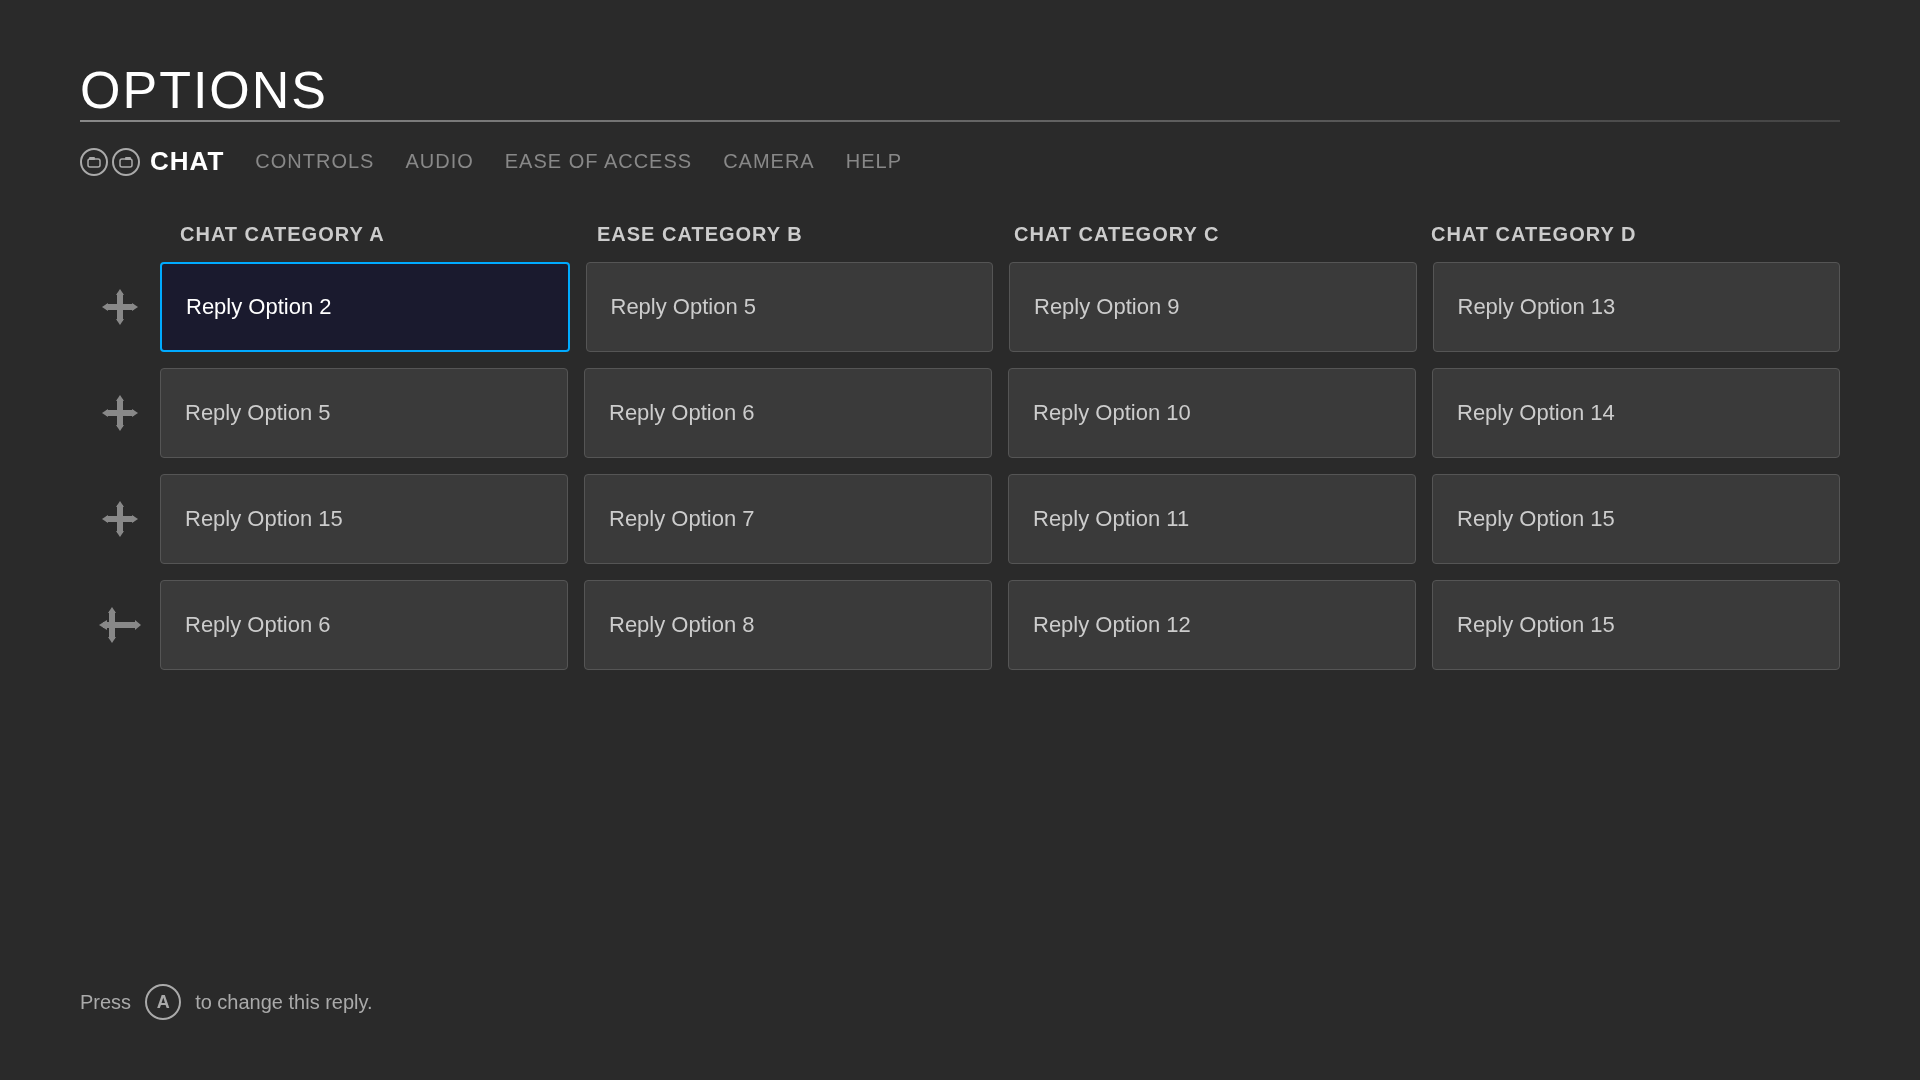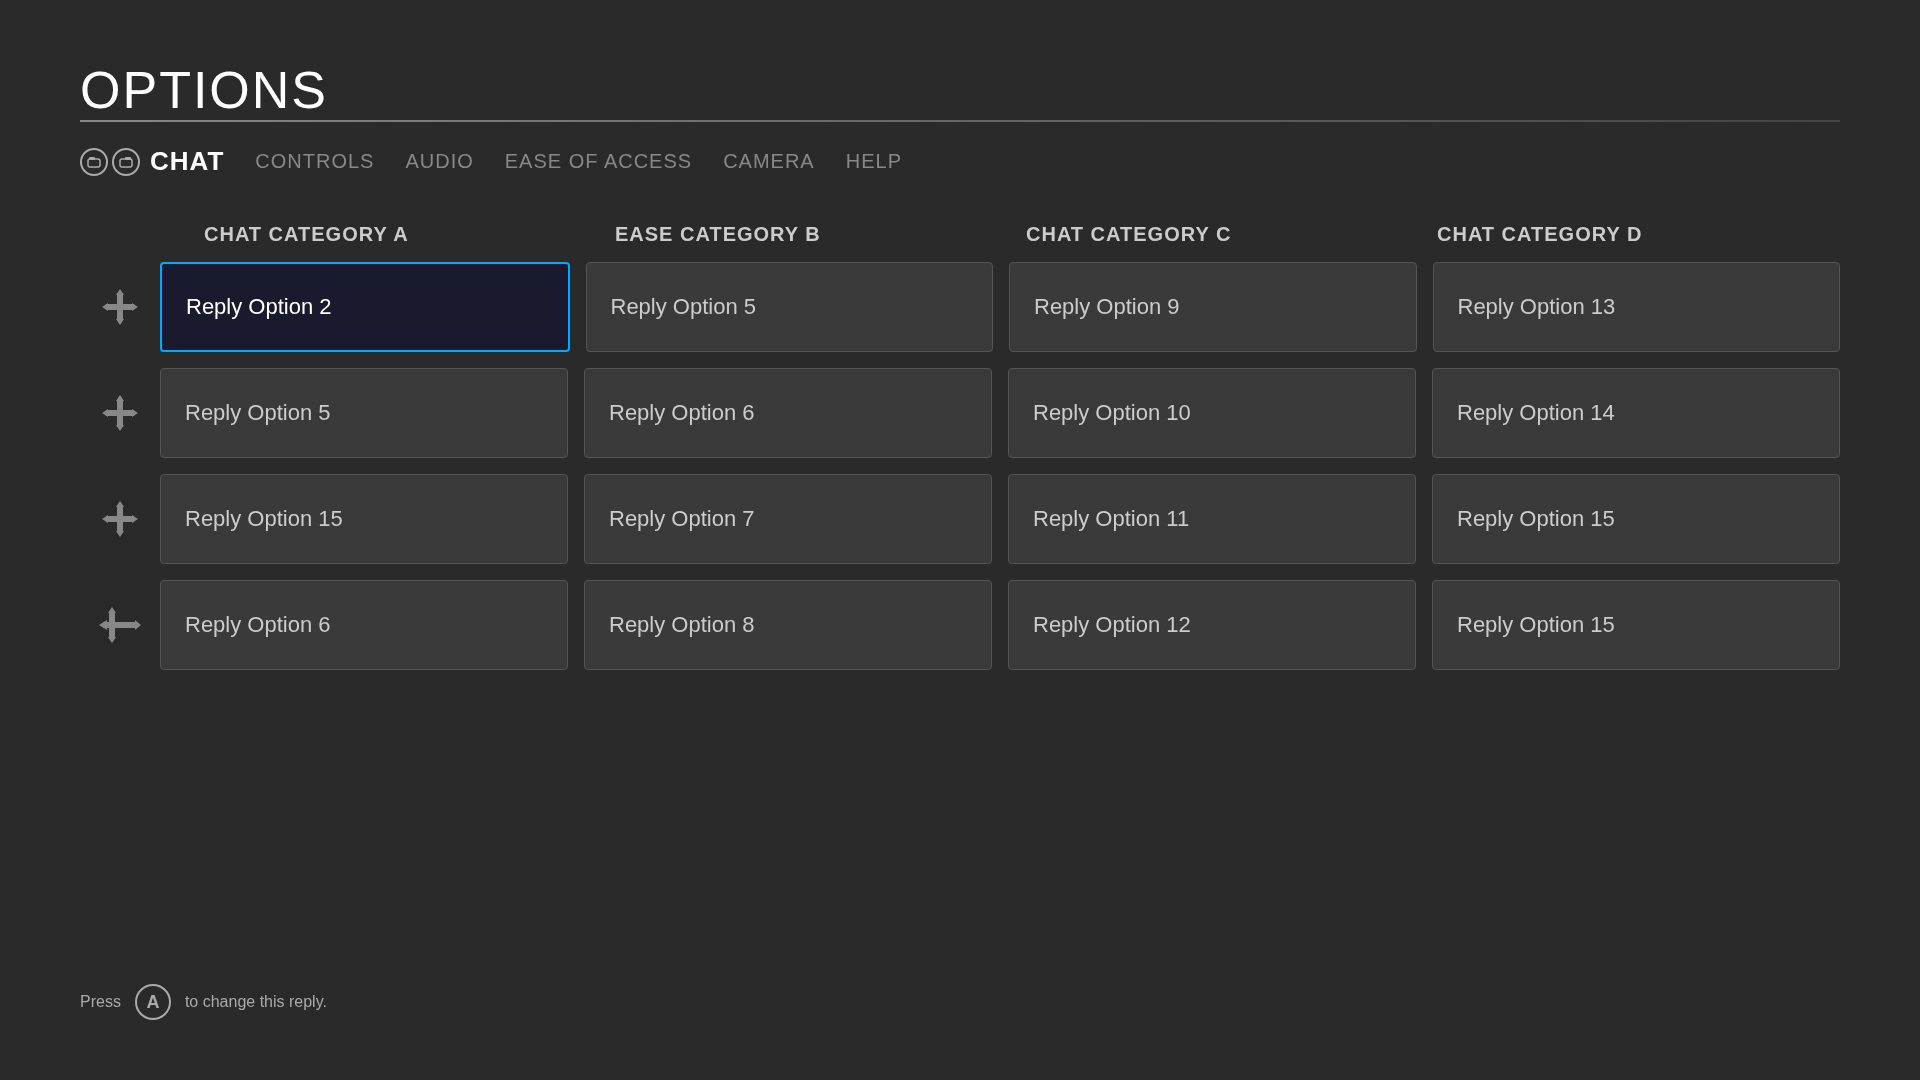--- a/index.html
+++ b/index.html
@@ -79,21 +79,21 @@
 
     .content-area {
       display: flex;
       flex-direction: column;
       gap: 0;
       flex: 1;
     }
 
     .categories-header {
       display: flex;
-      margin-left: 116px;
+      margin-left: 92px;
       margin-bottom: 16px;
     }
 
     .category-header {
       flex: 1;
       font-size: 20px;
       font-weight: 700;
       color: #cccccc;
       letter-spacing: 1px;
       padding-left: 8px;
@@ -152,21 +152,21 @@
 
     .footer {
       margin-top: auto;
       padding-top: 30px;
       display: flex;
       align-items: center;
       gap: 10px;
     }
 
     .footer-text {
-      font-size: 16px;
+      font-size: 20px;
       color: #aaaaaa;
     }
 
     .a-button {
       width: 36px;
       height: 36px;
       border-radius: 50%;
       border: 2px solid #aaaaaa;
       display: inline-flex;
       align-items: center;

